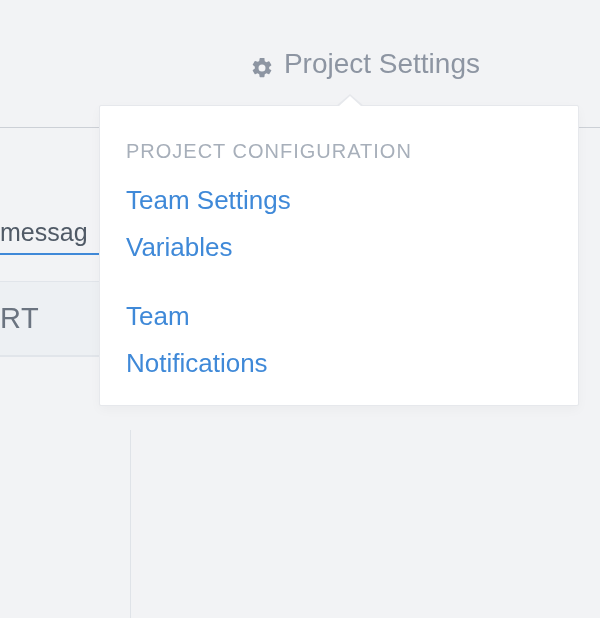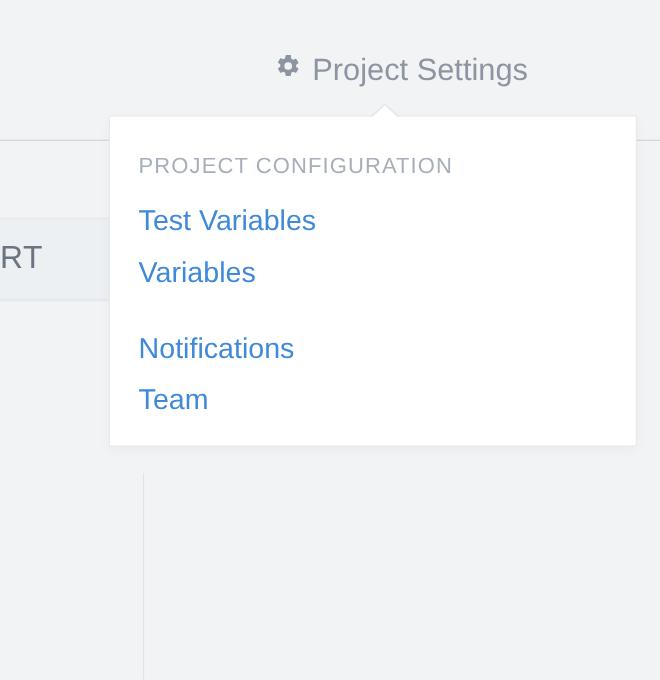--- a/index.html
+++ b/index.html
@@ -15,21 +15,21 @@
       height: 128px;
       border-bottom: 1px solid #ccd0d6;
       display: flex;
       align-items: center;
       justify-content: flex-end;
       padding-right: 120px;
       position: relative;
     }
     .settings-trigger {
       display: flex;
-      align-items: flex-start;
+      align-items: flex-end;
       gap: 10px;
       color: #8d95a2;
       font-size: 28px;
       font-weight: 400;
       cursor: pointer;
     }
     .settings-trigger svg { display: block; }
     .content-col-left {
       position: absolute;
       left: 0;
@@ -130,26 +130,27 @@
     <span>
       <svg width="24" height="24" viewBox="0 0 24 24" fill="#8d95a2">
         <path d="M19.14,12.94a7,7,0,0,0,.06-.94,7,7,0,0,0-.06-.94l2-1.56a.5.5,0,0,0,.12-.64l-1.9-3.3a.5.5,0,0,0-.6-.22l-2.36.94a7.22,7.22,0,0,0-1.62-.94l-.36-2.5A.5.5,0,0,0,13.9,2H10.1a.5.5,0,0,0-.5.42l-.36,2.5a7.22,7.22,0,0,0-1.62.94L5.26,4.92a.5.5,0,0,0-.6.22l-1.9,3.3a.5.5,0,0,0,.12.64l2,1.56a7,7,0,0,0-.06.94,7,7,0,0,0,.06.94l-2,1.56a.5.5,0,0,0-.12.64l1.9,3.3a.5.5,0,0,0,.6.22l2.36-.94a7.22,7.22,0,0,0,1.62.94l.36,2.5a.5.5,0,0,0,.5.42h3.8a.5.5,0,0,0,.5-.42l.36-2.5a7.22,7.22,0,0,0,1.62-.94l2.36.94a.5.5,0,0,0,.6-.22l1.9-3.3a.5.5,0,0,0-.12-.64ZM12,15.5A3.5,3.5,0,1,1,15.5,12,3.5,3.5,0,0,1,12,15.5Z"></path>
       </svg>
     </span>
     <span>Project Settings</span>
   </div>
 </div>
 
 <div class="content-col-left">
+  <div class="tab-text">messag</div>
   <div class="list-block">
     <div class="list-block-inner">RT</div>
   </div>
 </div>
 <div class="vline"></div>
 
 <div class="dropdown">
   <div class="dropdown-section-header">PROJECT CONFIGURATION</div>
-  <div class="dropdown-item">Test Variables</div>
+  <div class="dropdown-item">Team Settings</div>
   <div class="dropdown-item">Variables</div>
   <div class="dropdown-gap"></div>
+  <div class="dropdown-item">Team</div>
   <div class="dropdown-item">Notifications</div>
-  <div class="dropdown-item">Team</div>
 </div>
 
 </body></html>

